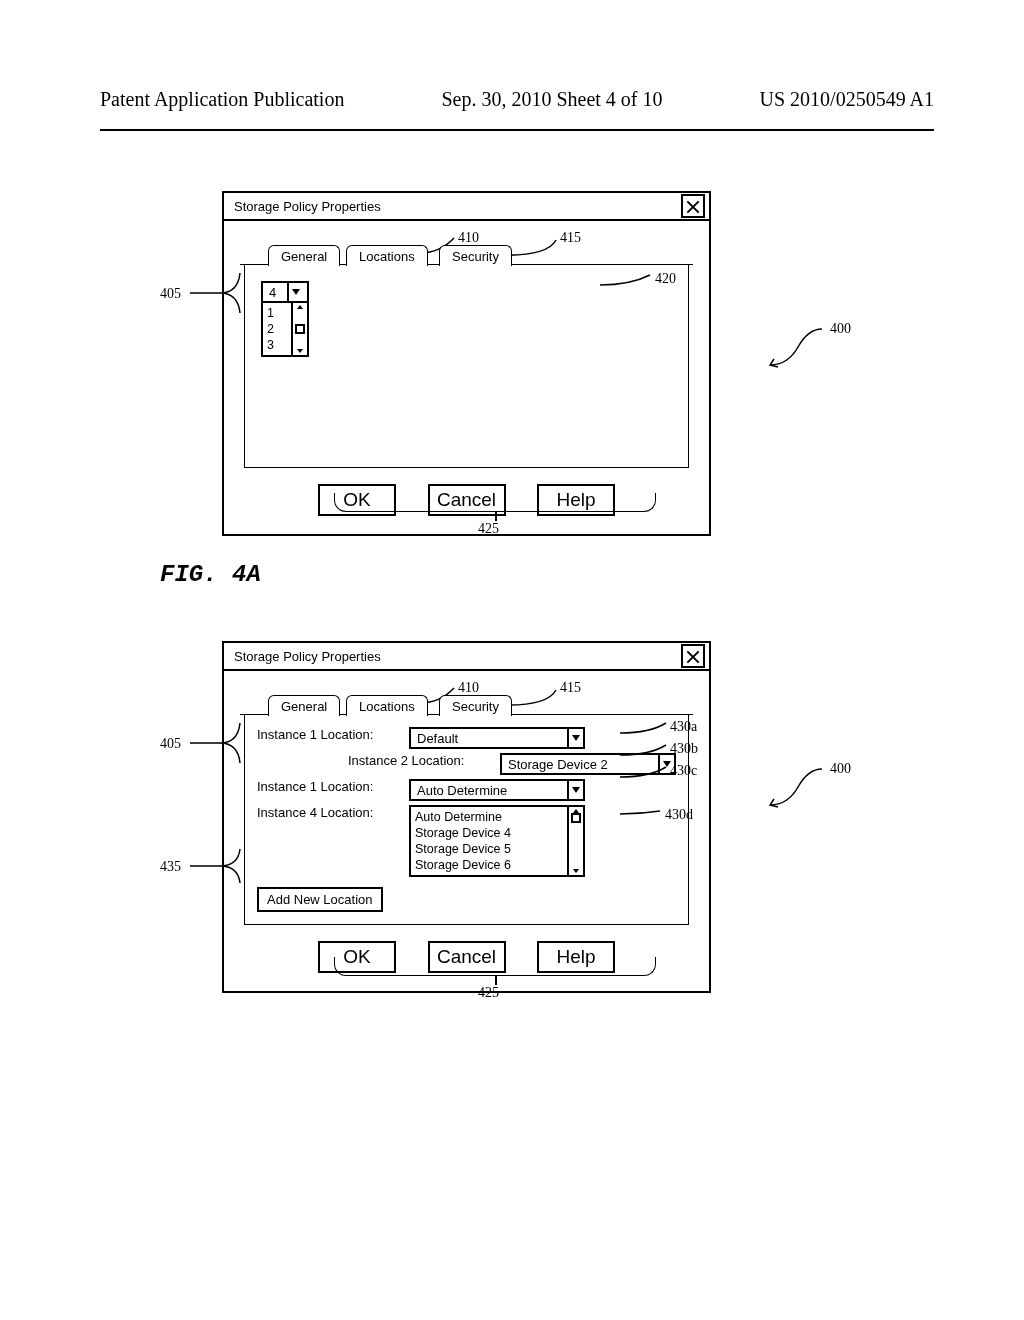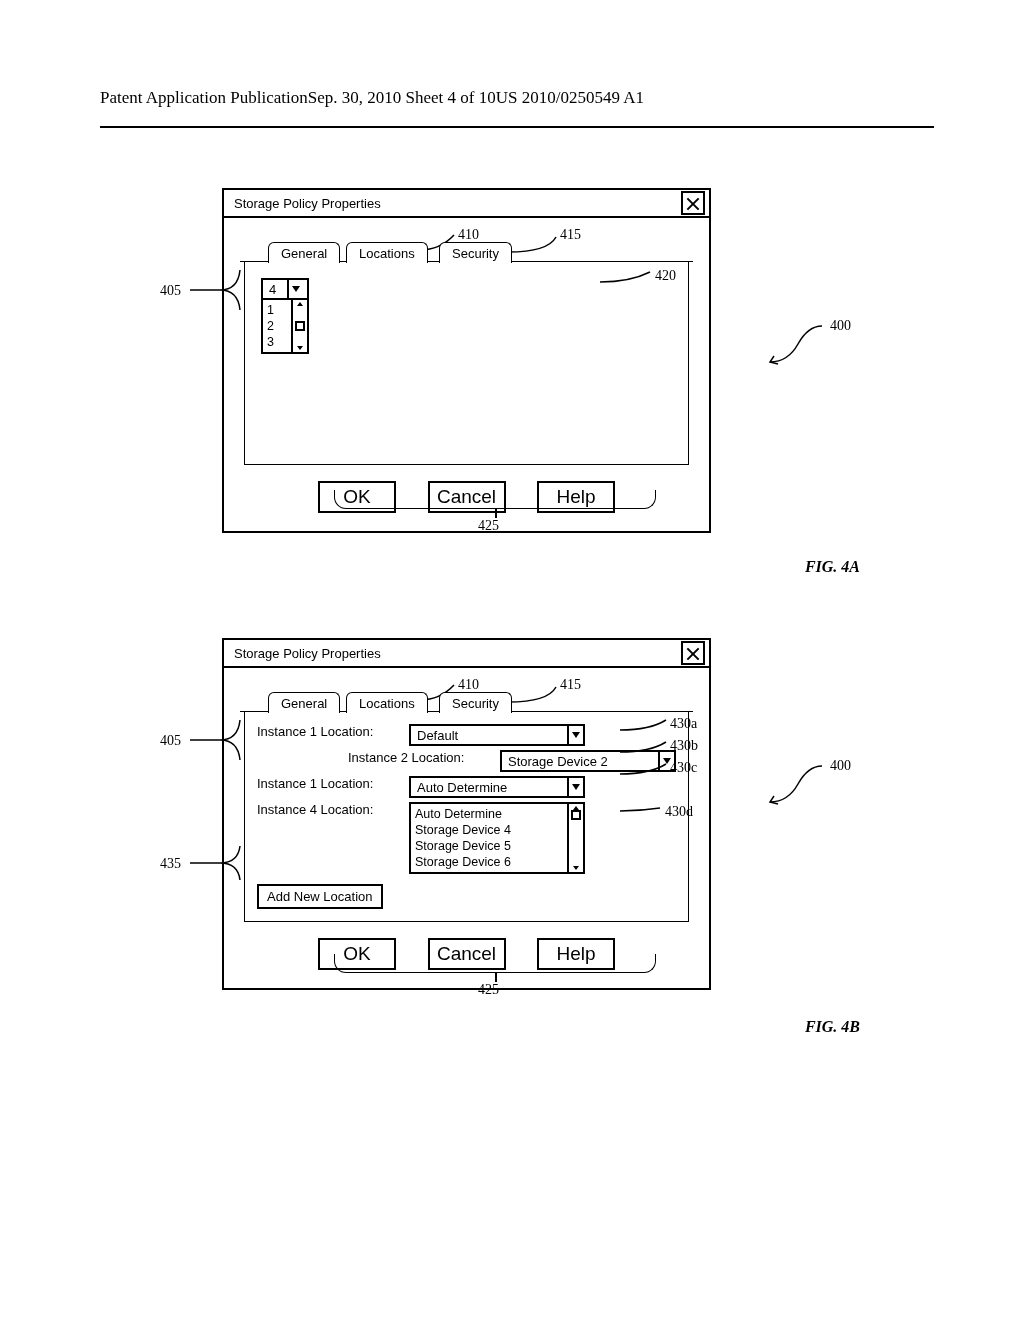--- a/index.html
+++ b/index.html
@@ -11,22 +11,23 @@
   }
   .page {
     width: 1024px;
     height: 1320px;
     position: relative;
     box-sizing: border-box;
     padding: 88px 90px 40px 100px;
   }
   .header-line {
     display: flex;
+    justify-content: space-between;
     font-family: "Times New Roman", serif;
-    font-size: 17px;
+    font-size: 20px;
     font-weight: 540;
     margin-bottom: 18px;
   }
   .hr-rule {
     border: none;
     border-top: 2px solid #000;
     margin: 2px 0 30px 0;
   }
 
   .figure-block {
@@ -206,25 +207,25 @@
     left: 50%;
     bottom: -10px;
   }
 
   .callout {
     position: absolute;
     font-family: Liberation Serif, serif;
     font-size: 14px;
   }
   .fig-label {
-    font-family: Liberation Serif, serif;
+    font-family: Liberation Mono, monospace;
     font-style: italic;
     font-weight: bold;
-    font-size: 16px;
-    text-align: right;
+    font-size: 24px;
+    text-align: left;
   }
 
   .leader {
     position: absolute;
     stroke: #000;
     stroke-width: 1.5;
     fill: none;
     overflow: visible;
   }
 
@@ -437,16 +438,15 @@
     <svg class="leader" style="left:30px; top:200px;" width="70" height="45">
         <path d="M0 25 L30 25 Q48 25 50 8 M50 42 Q48 25 30 25"></path>
       </svg>
 
     <div class="callout" style="left:670px; top:120px;">400</div>
     <svg class="leader" style="left:610px; top:128px;" width="55" height="40">
         <path d="M0 36 Q18 36 28 18 Q38 0 52 0"></path>
         <path d="M4 30 L0 36 L8 38"></path>
       </svg>
 
-    <div class="fig-label" style="position:absolute; left:0; right:0; top:380px;">FIG. 4B</div>
   </div>
 
 </div>
 
 </body></html>

